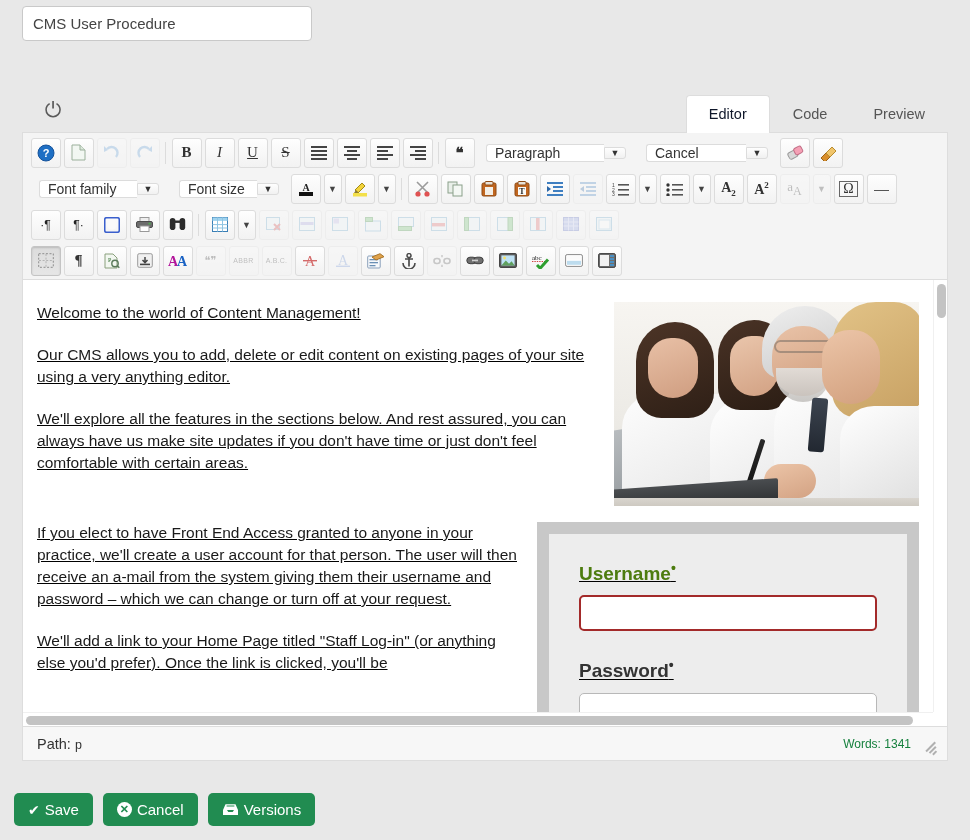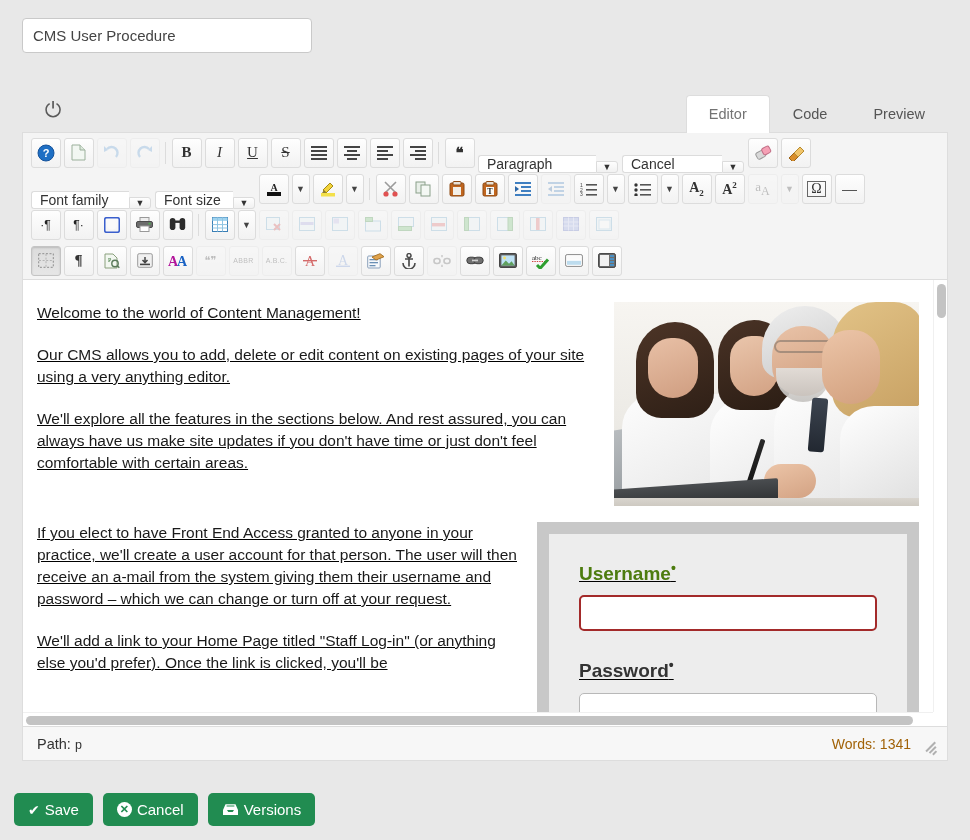--- a/index.html
+++ b/index.html
@@ -6,21 +6,21 @@
   html, body { margin:0; padding:0; }
   body {
     width:970px; height:840px;
     background:#e8e8e8;
     font-family:"Liberation Sans", sans-serif;
     overflow:hidden;
     position:relative;
   }
 
   
-  #title-row { position:absolute; left:22px; top:18px; }
+  #title-row { position:absolute; left:22px; top:6px; }
   #title-input {
     width:290px; height:35px;
     border:1px solid #c9c9c9; border-radius:4px;
     background:#fff; color:#444;
     font-family:"Liberation Sans", sans-serif;
     font-size:15px; padding:0 10px; outline:none;
   }
 
   
   #editor-shell {
@@ -48,21 +48,21 @@
   .tab {
     padding:11px 22px 12px 22px;
     font-size:14.5px; color:#555;
     cursor:pointer; line-height:1;
     border:1px solid transparent;
     border-bottom:none;
     border-top-left-radius:4px; border-top-right-radius:4px;
     position:relative; top:1px;
   }
   .tab.active {
-    background:#fff; border-color:#ddd; color:#737373;
+    background:#fff; border-color:#ddd; color:#0f172a;
   }
 
   
   #toolbars {
     background:#f4f4f4;
     border:1px solid #ddd;
     border-bottom:none;
     padding:2px 2px 0 2px;
   }
   .tb-row {
@@ -100,21 +100,21 @@
     width:18px; min-width:18px; height:30px;
     border:1px solid #dcdcdc; border-radius:3px;
     background:linear-gradient(#fefefe,#f2f2f2);
     display:flex; align-items:center; justify-content:center;
     margin:0 1.5px; cursor:pointer; font-size:9px; color:#444;
   }
   .arrow-btn.dis { opacity:.3; }
 
   
   .combo {
-    display:flex; align-items:flex-end; margin:0 2px;
+    display:flex; align-items:center; margin:0 10px;
     height:40px;
   }
   .combo .field {
     background:#fff; border:1px solid #dcdcdc; border-right:none;
     border-top-left-radius:3px; border-bottom-left-radius:3px;
     display:flex; align-items:center;
     padding:0 8px; font-size:14px; color:#333;
     white-space:nowrap; overflow:hidden;
   }
   .combo .caret {
@@ -243,21 +243,21 @@
     height:34px;
     display:flex; align-items:center; justify-content:space-between;
     padding:0 4px 0 14px;
     position:relative;
     gap:34px;
   }
   #path-text { font-size:14.5px; color:#333; }
   #path-text b { font-weight:normal; }
   .path-node { font-size:12.5px; }
   #words-area { display:flex; align-items:center; gap:10px; padding-right:6px; }
-  #word-count { font-size:14px; color:#a16207; }
+  #word-count { font-size:12px; color:#15803d; }
   #resize-grip {
     width:16px; height:16px; cursor:nwse-resize;
     position:relative;
   }
   #resize-grip:before, #resize-grip:after, #resize-grip span {
     content:""; position:absolute; right:1px;
     height:1.5px; background:#b0b0b0; transform:rotate(-45deg);
   }
   #resize-grip:before { width:13px; bottom:4px; right:0px; }
   #resize-grip:after { width:9px; bottom:1px; right:0px; }

